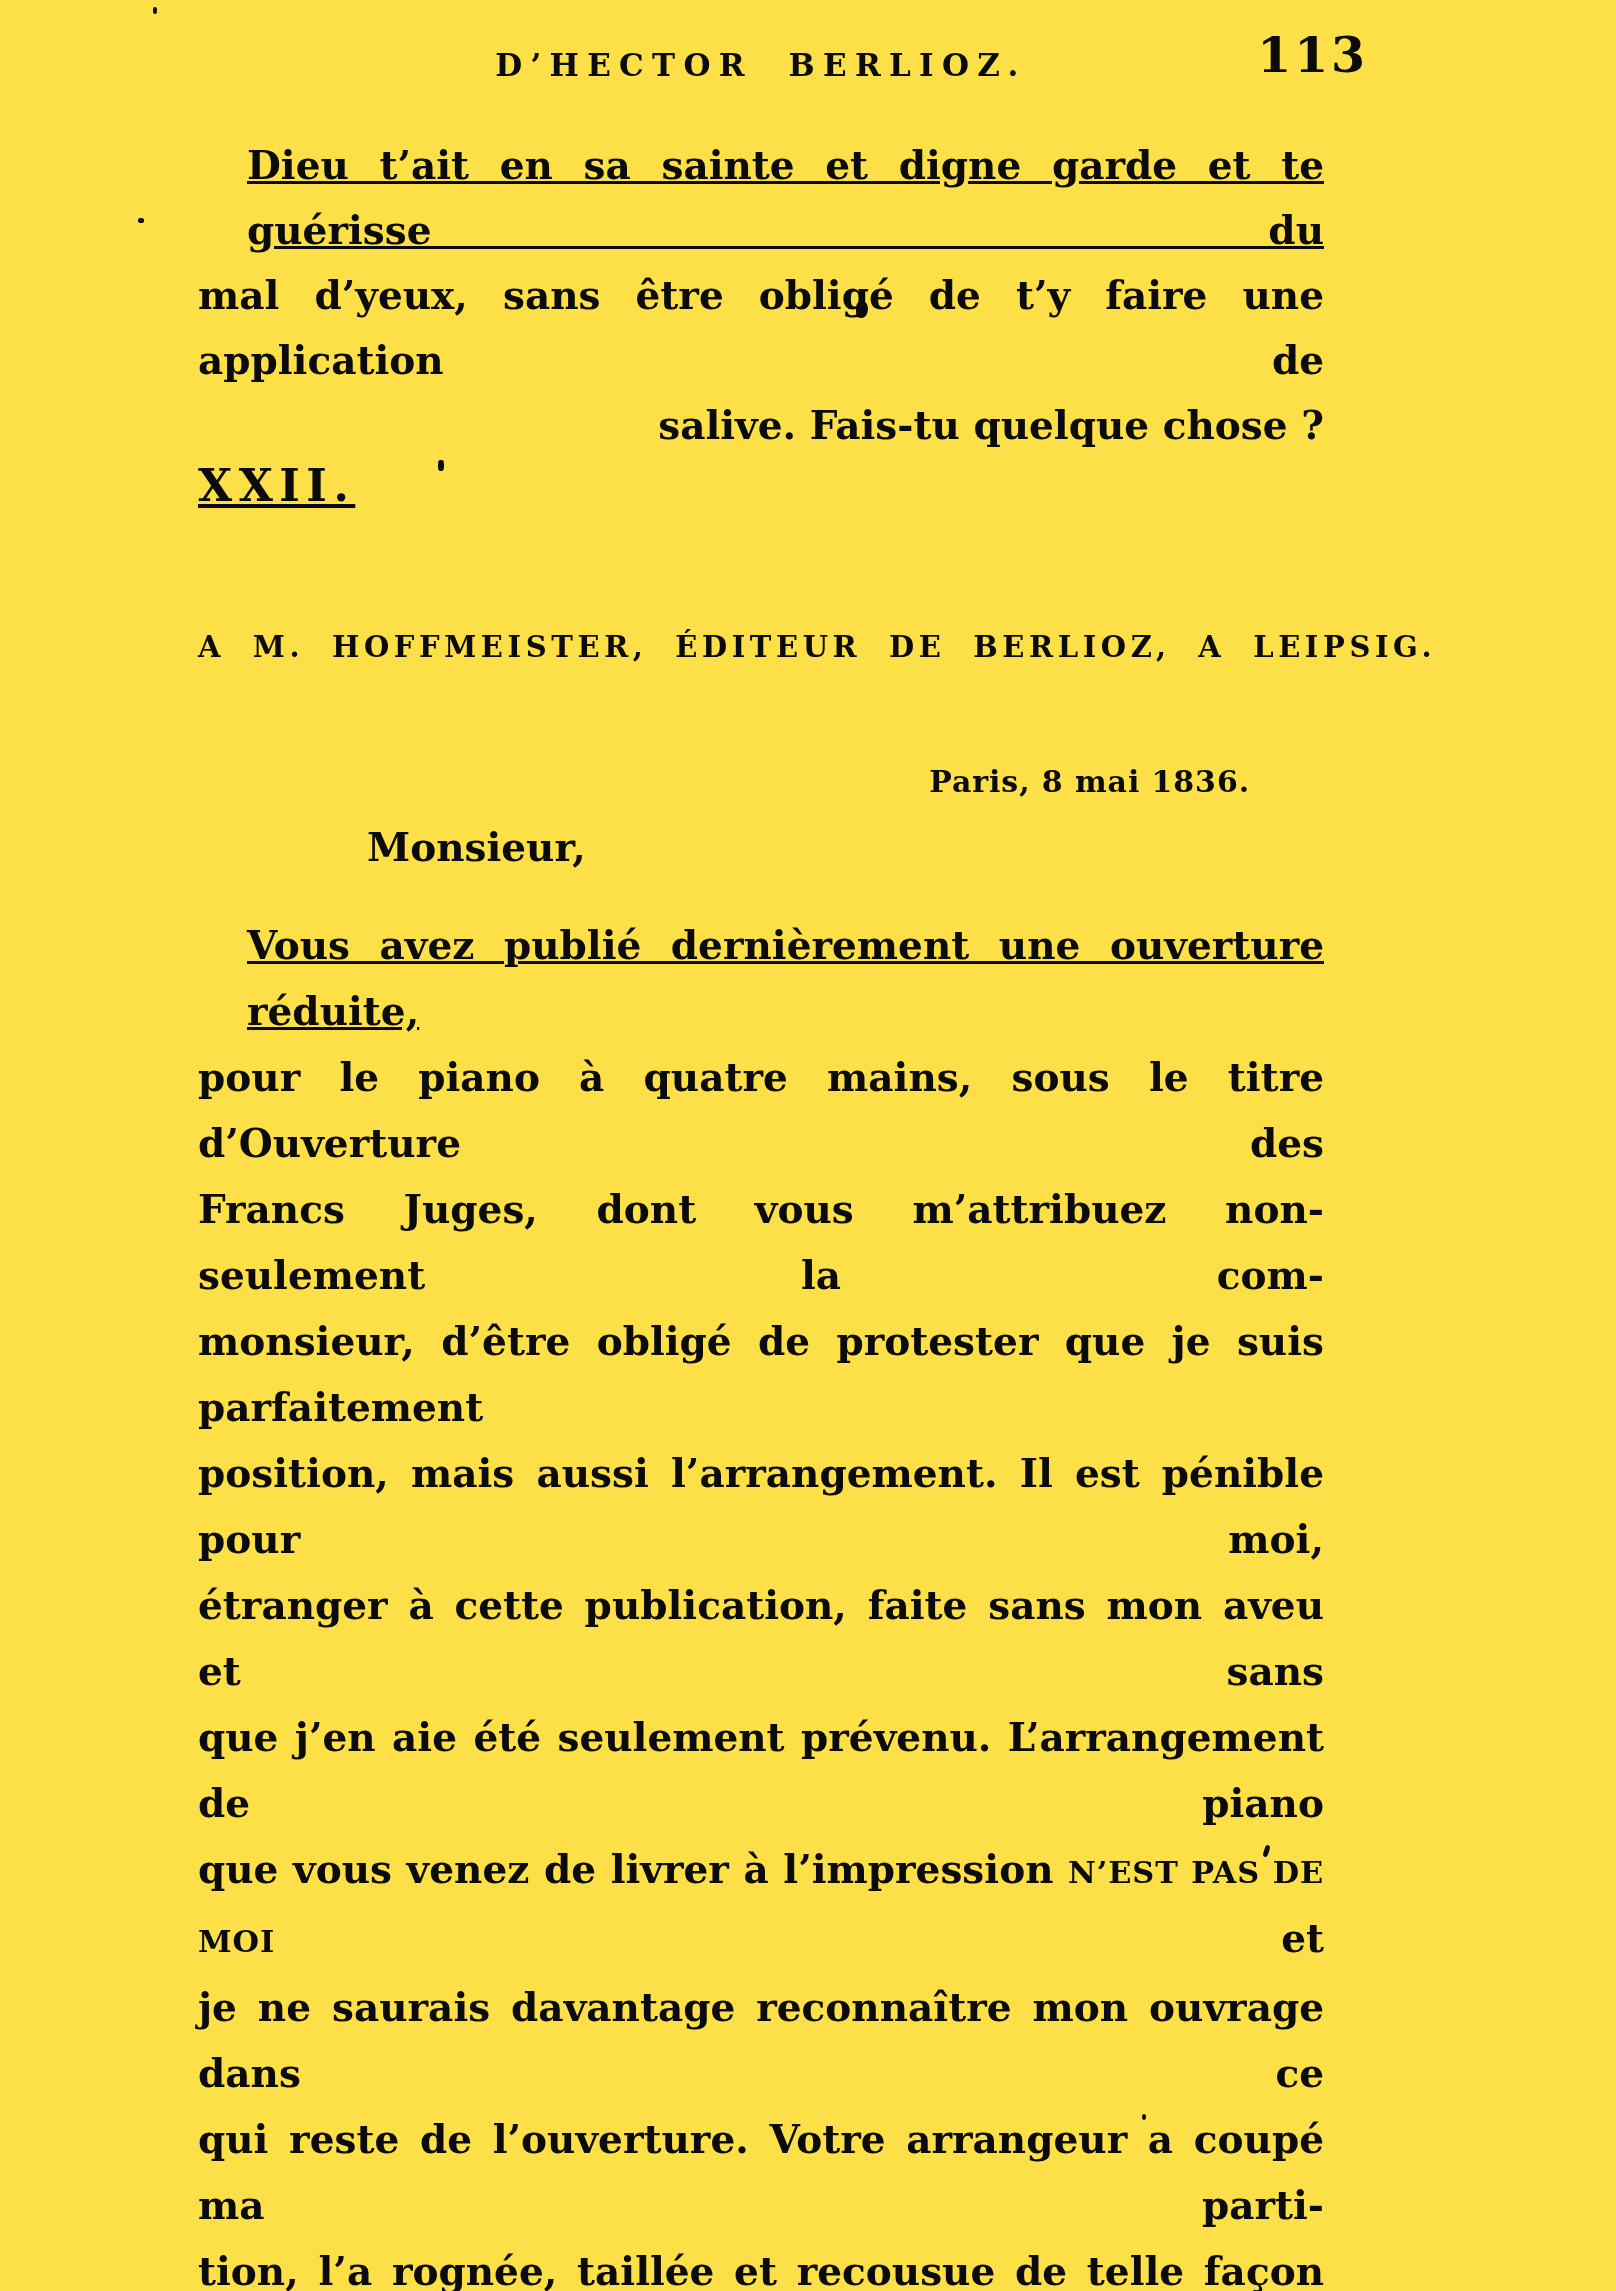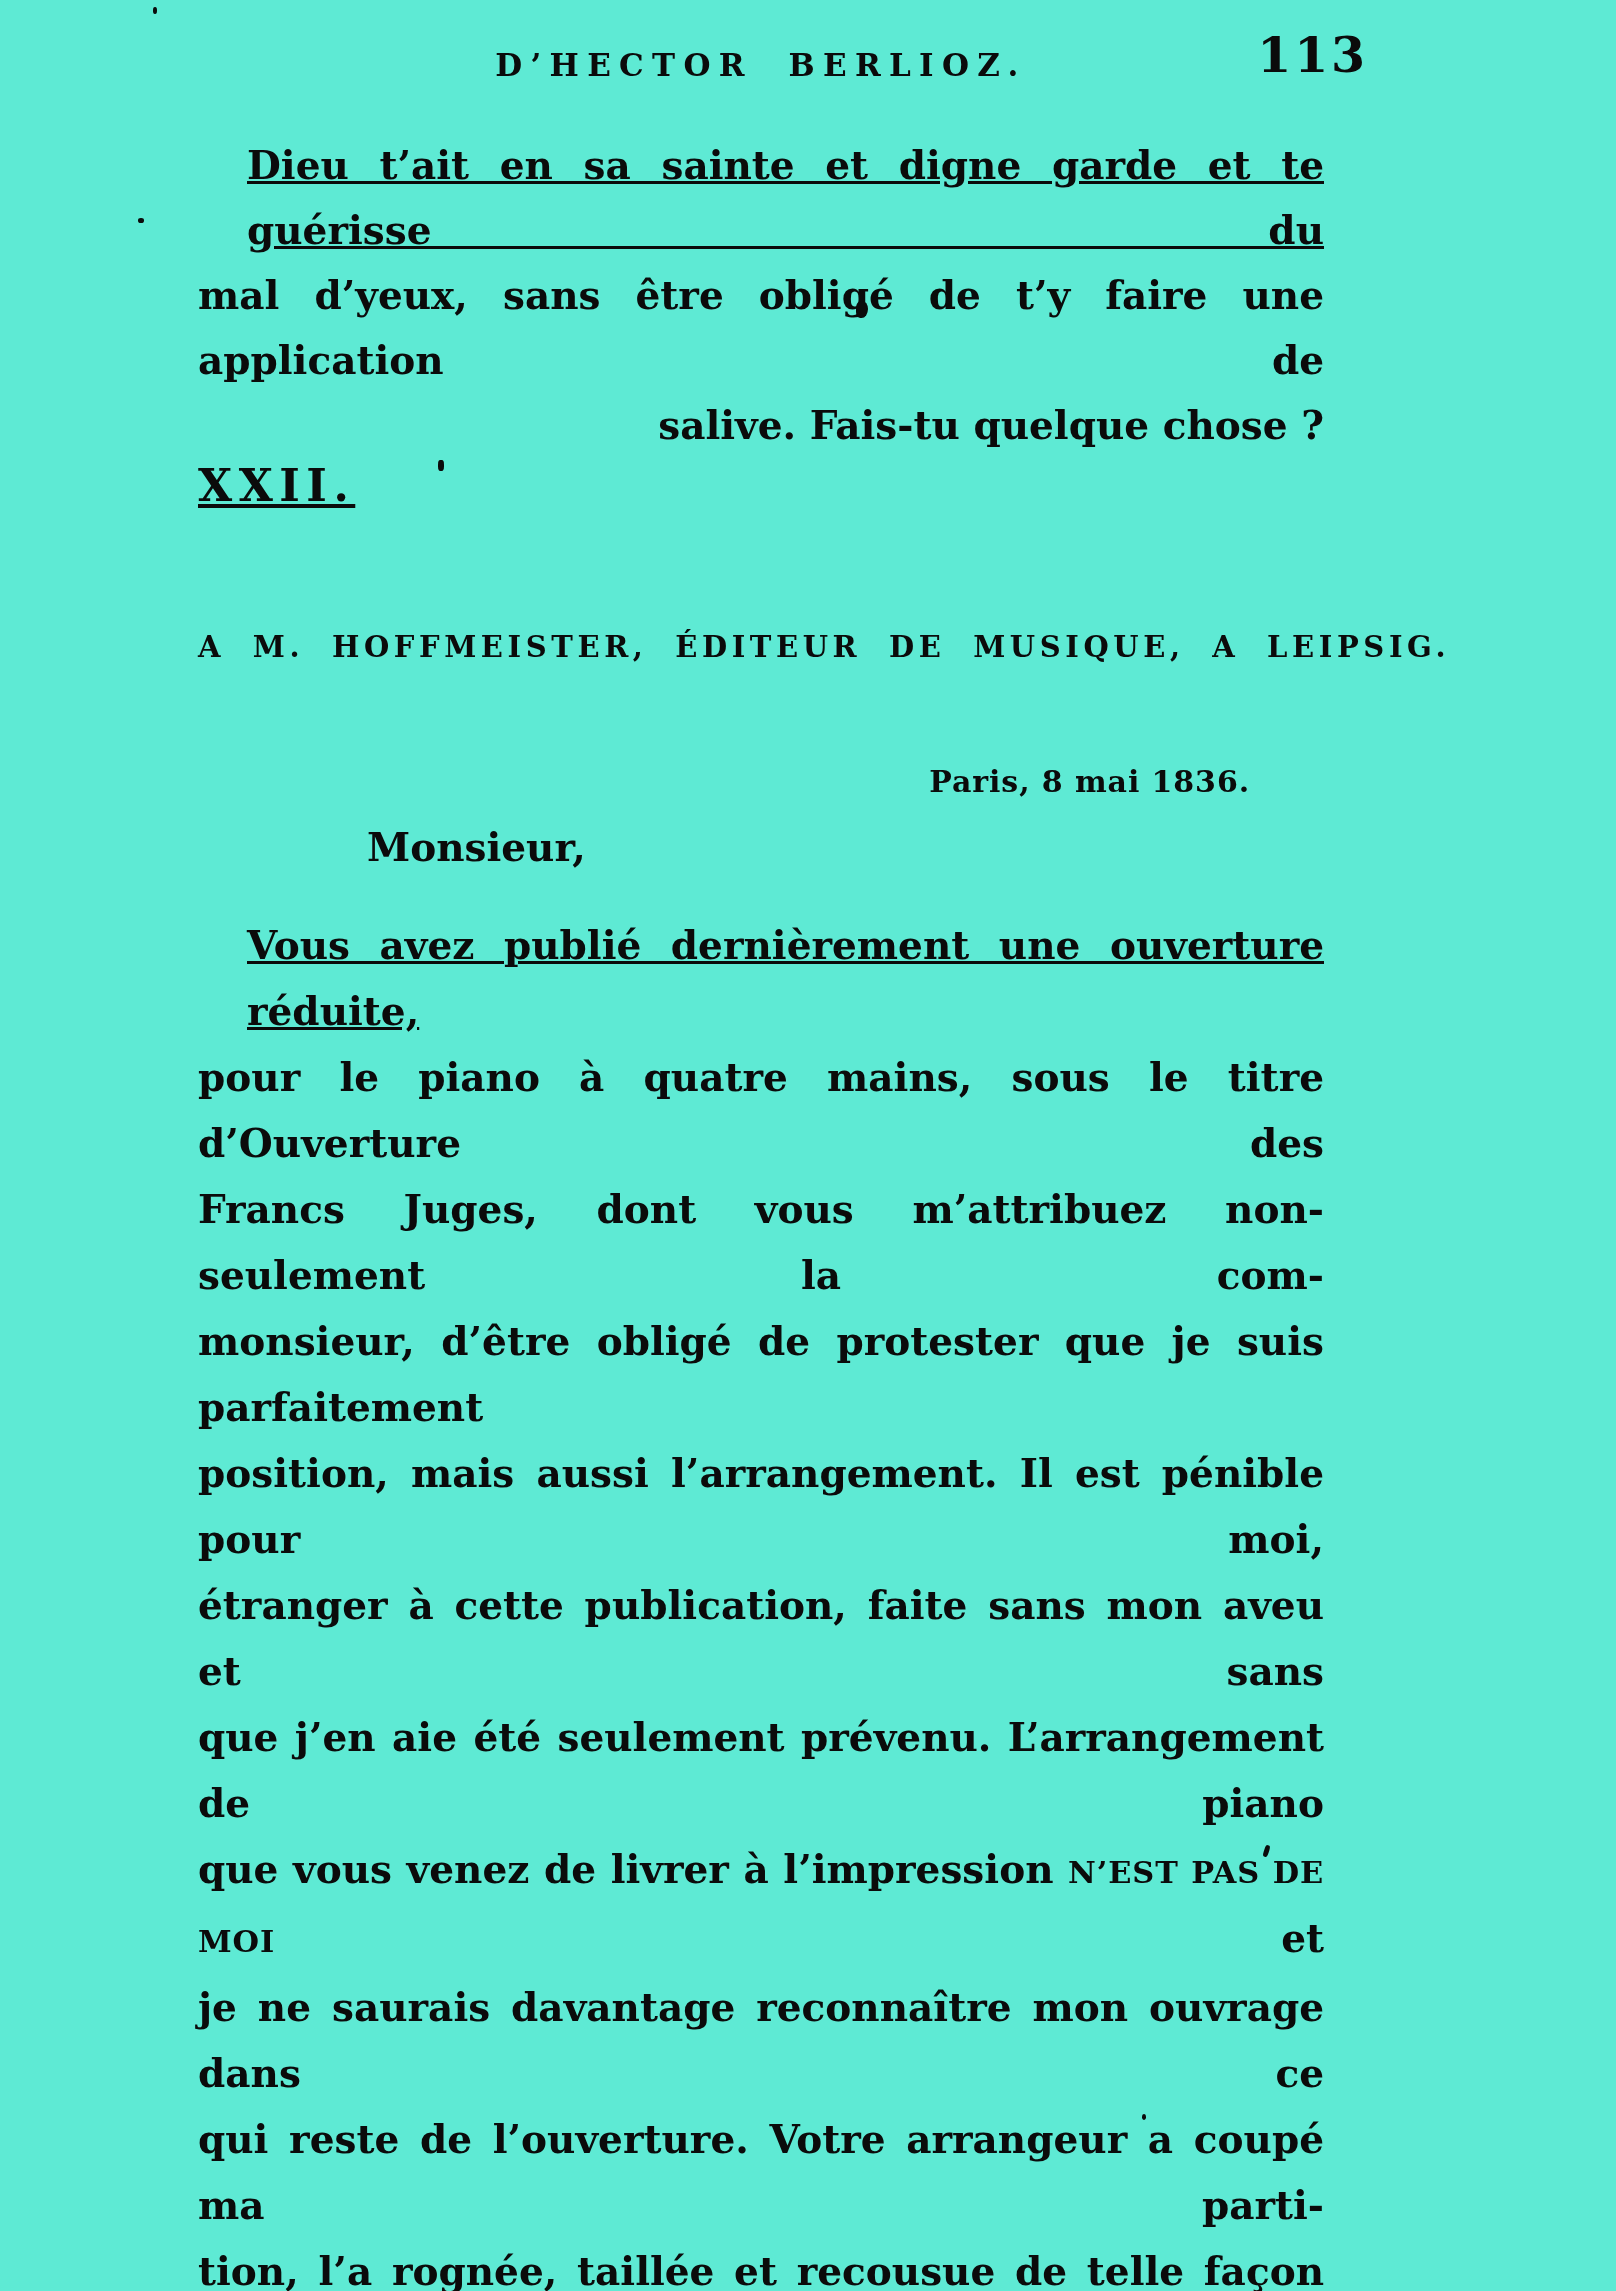--- a/index.html
+++ b/index.html
@@ -5,21 +5,21 @@
 <style>
   html, body {
     margin: 0;
     padding: 0;
     background: #ffffff;
   }
   .page {
     position: relative;
     width: 1616px;
     height: 2292px;
-    background: #5eead4;
+    background: #fde047;
     color: #0b0b0b;
     font-family: "DejaVu Serif", "Liberation Serif", serif;
     font-weight: bold;
     overflow: hidden;
   }
   
   .running-title {
     position: absolute;
     top: 47px;
     left: 198px;
@@ -127,21 +127,21 @@
   <div class="page-number">113</div>
 
   <section class="para continuation" id="continuation">
       <div class="line indent"><span>Dieu t’ait en sa sainte et digne garde et te guérisse du</span></div>
       <div class="line"><span>mal d’yeux, sans être obligé de t’y faire une application de</span></div>
       <div class="line no-just"><span>salive. Fais-tu quelque chose ?</span></div>
     </section>
 
   <div class="section-heading">XXII.</div>
 
-  <div class="letter-heading">A M. HOFFMEISTER, ÉDITEUR DE MUSIQUE, A LEIPSIG.</div>
+  <div class="letter-heading">A M. HOFFMEISTER, ÉDITEUR DE BERLIOZ, A LEIPSIG.</div>
 
   <div class="dateline">Paris, 8 mai 1836.</div>
 
   <div class="salutation">Monsieur,</div>
 
   <section class="para body-text" id="letter-body">
       <div class="line indent"><span>Vous avez publié dernièrement une ouverture réduite,</span></div>
       <div class="line"><span>pour le piano à quatre mains, sous le titre d’</span><span class="italic">Ouverture des</span></div>
       <div class="line"><span class="italic">Francs Juges</span><span>, dont vous m’attribuez non-seulement la com-</span></div>
       <div class="line"><span>monsieur, d’être obligé de protester que je suis parfaitement</span></div>

